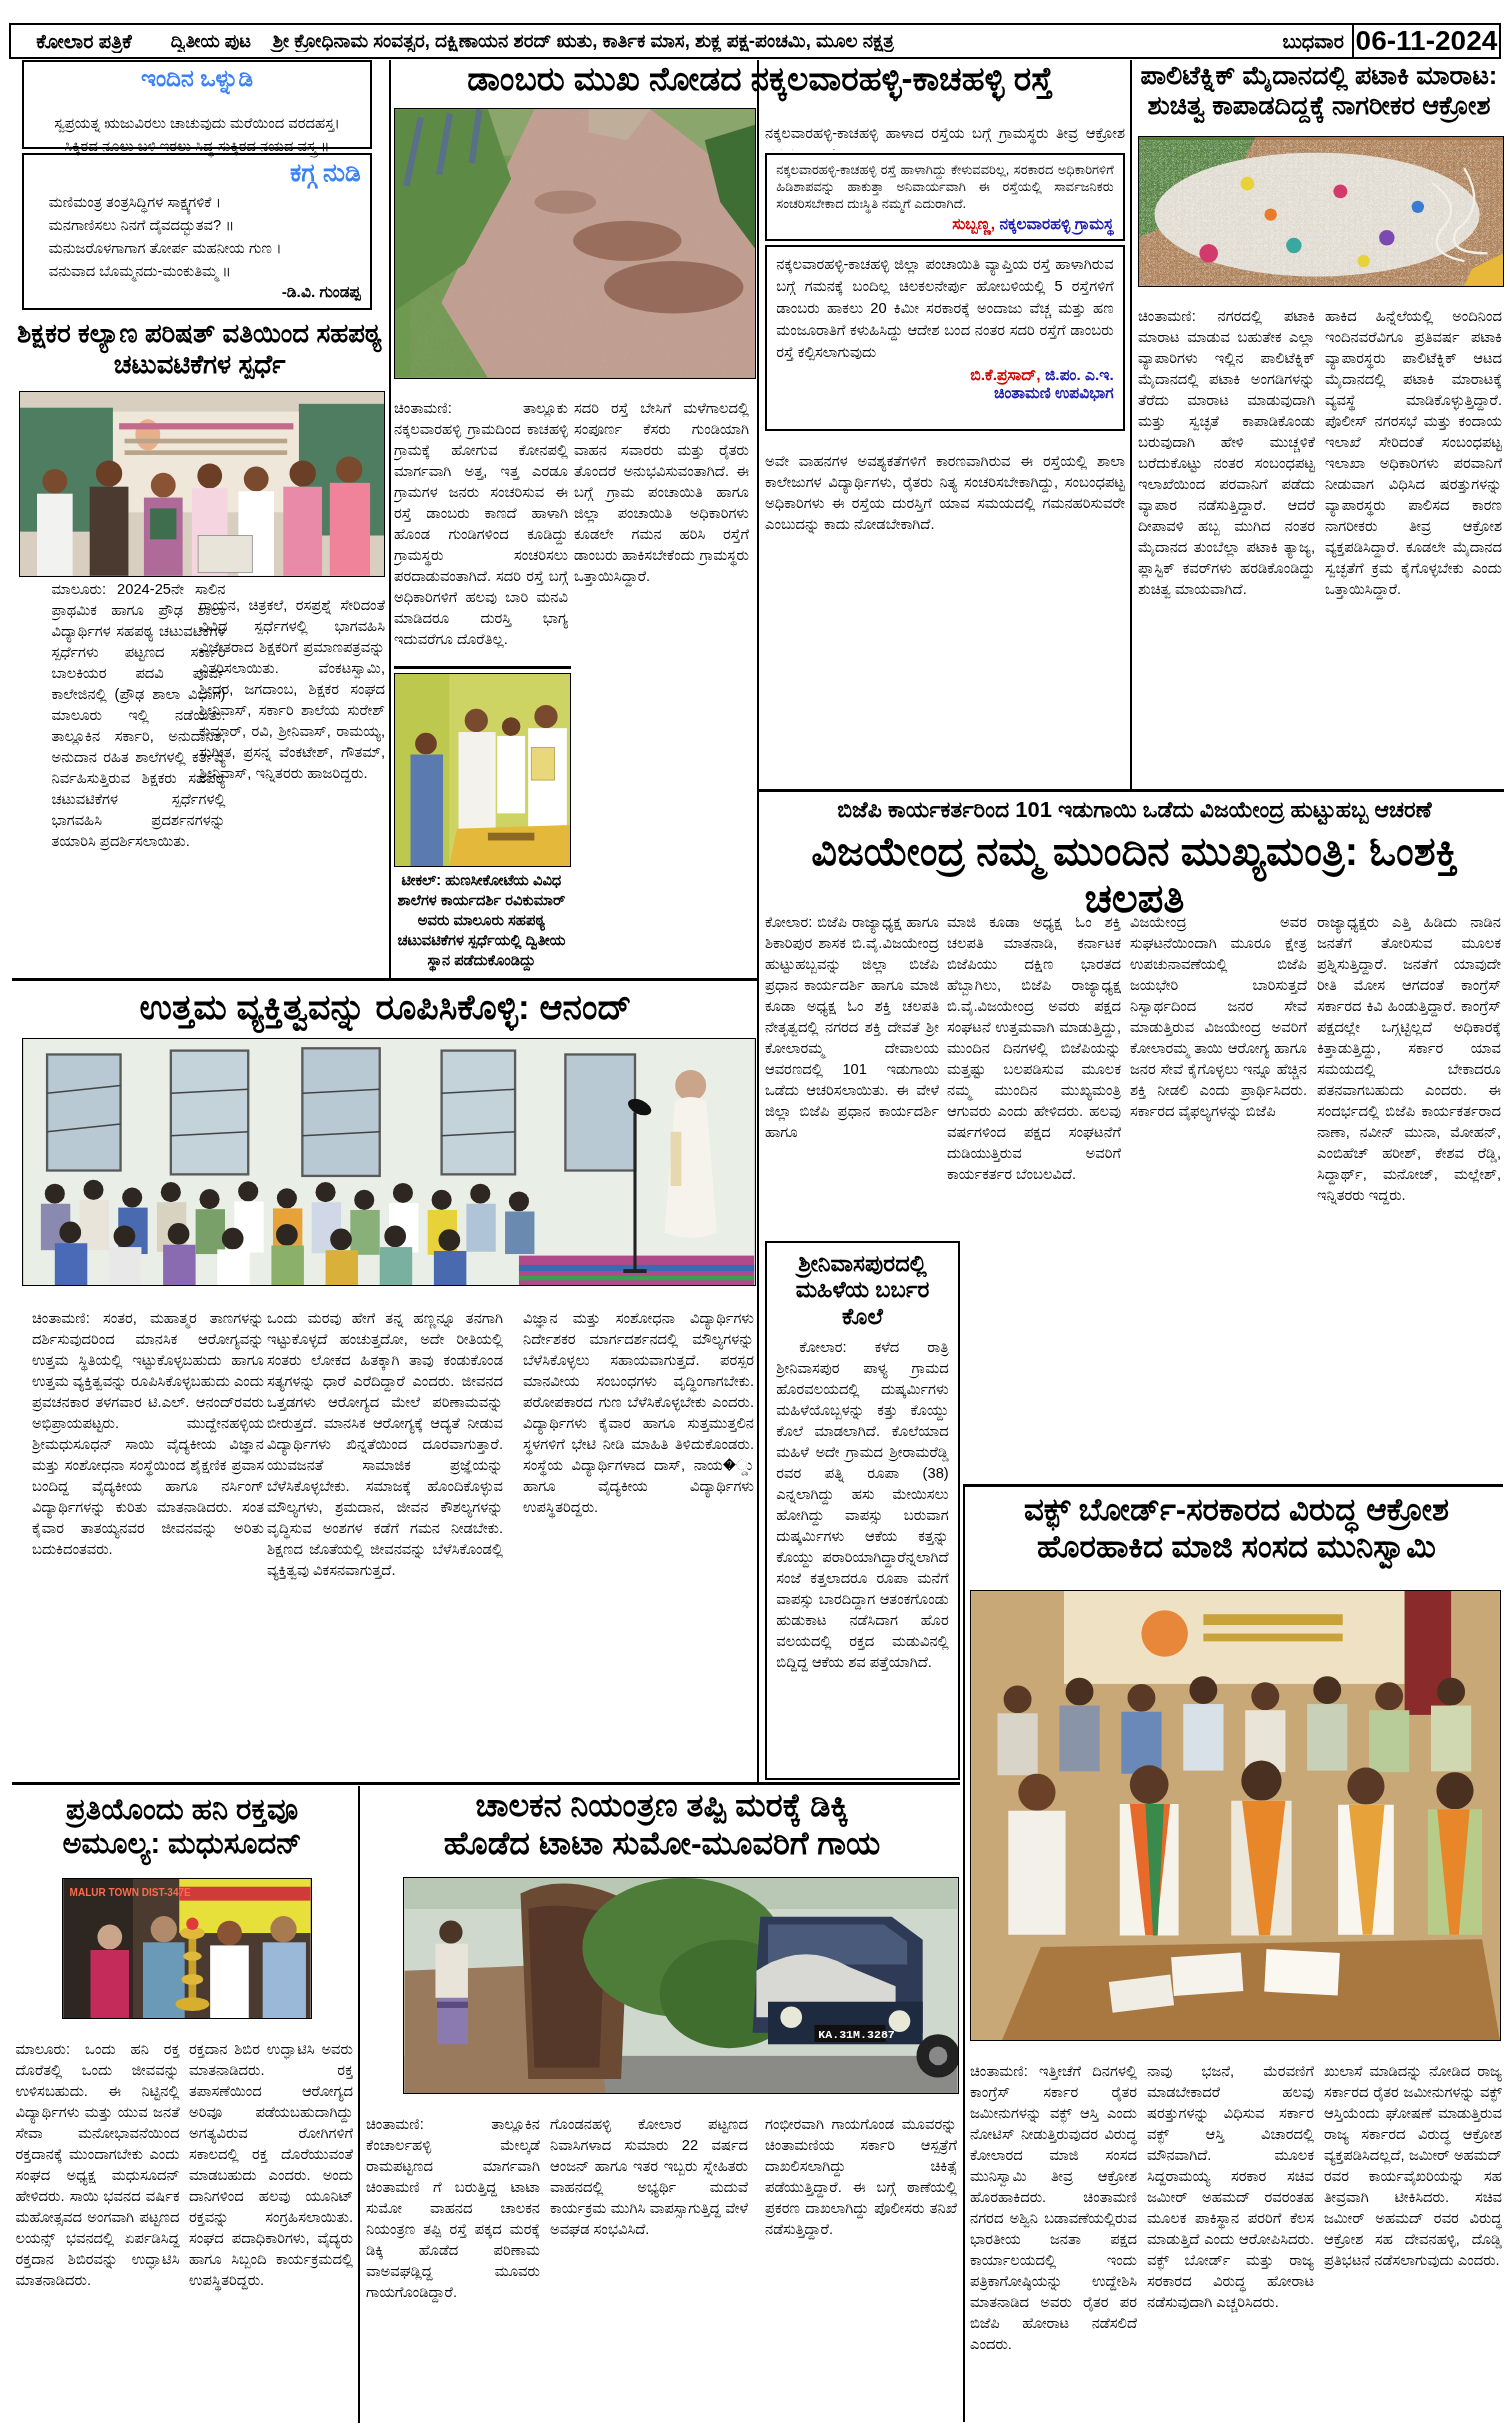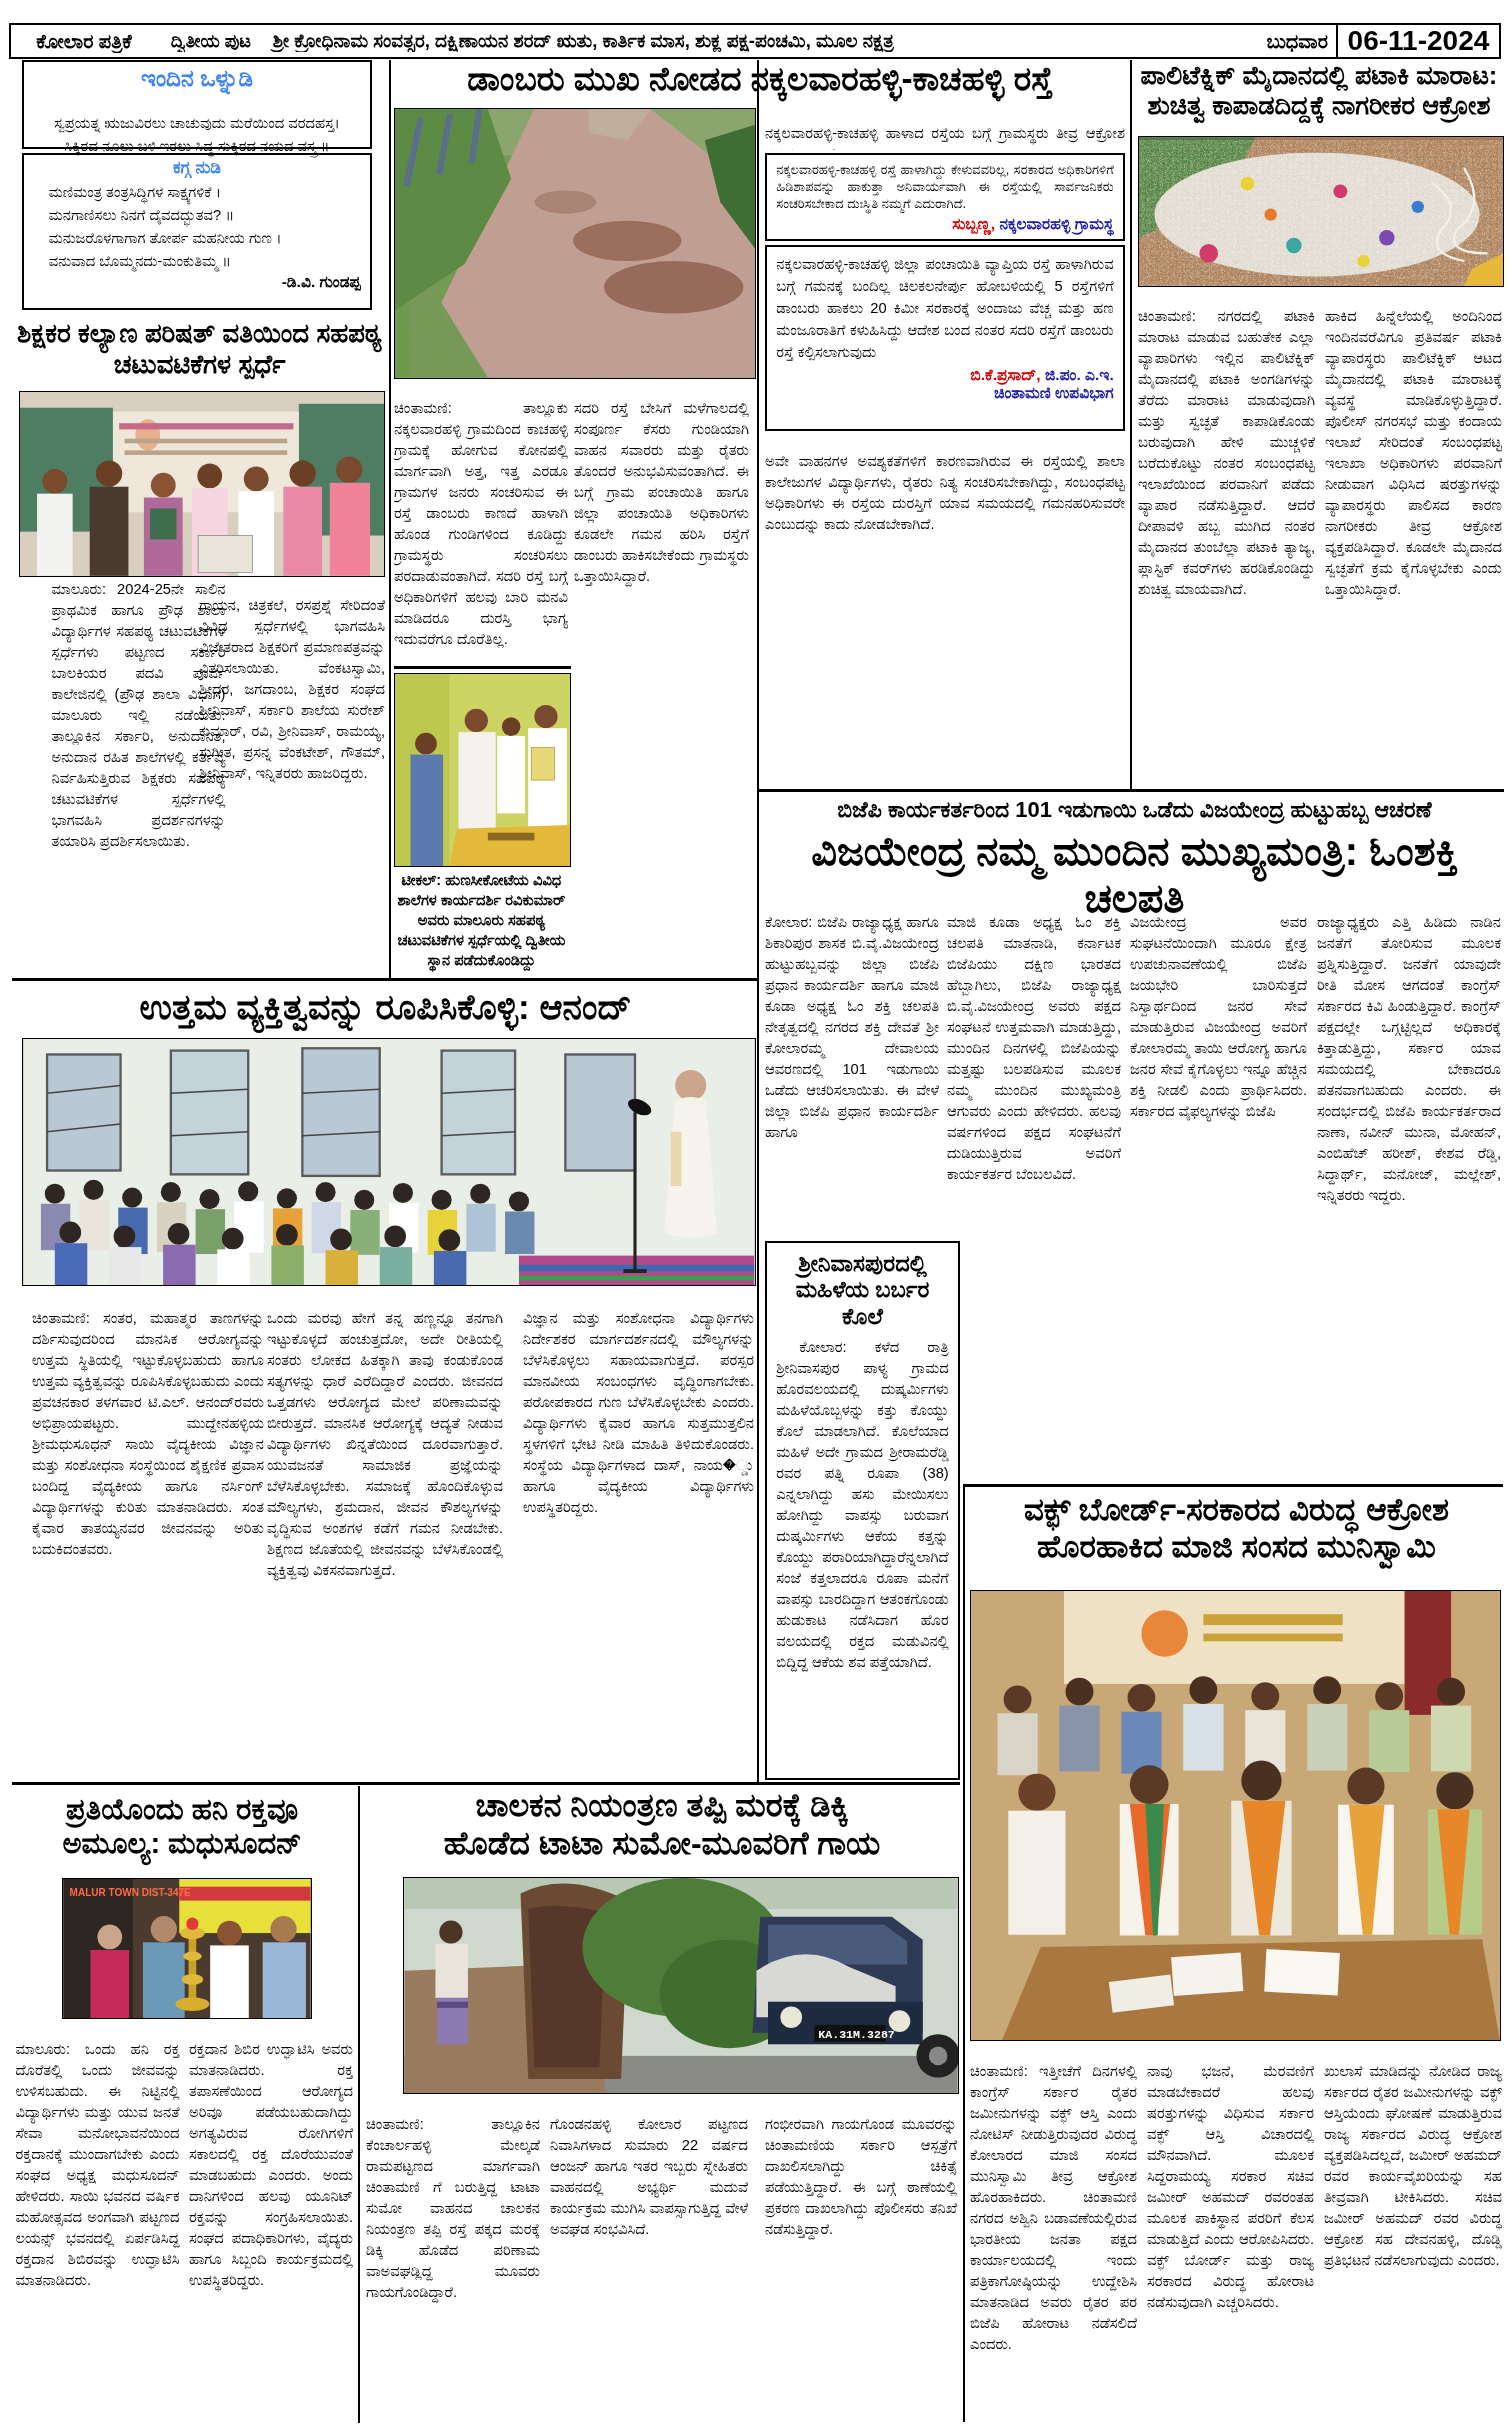--- a/index.html
+++ b/index.html
@@ -14,21 +14,21 @@
   .capt{font-weight:bold;font-size:14.7px;line-height:20px;text-align:justify;overflow:hidden;}
   .qbox{position:absolute;border:2.3px solid #000;padding:6.2px 9.3px;box-sizing:border-box;overflow:hidden;}
   .qbox .qt{font-size:14.7px;line-height:22px;text-align:justify;}
   .qsig{text-align:right;font-size:15.5px;font-weight:bold;margin-top:3.1px;}
   .qname{color:#d40000;}
   .qrole{color:#1a1aae;}
   .pinkttl{color:#3b82f6;font-weight:bold;text-align:center;}
   .vbox{border:2.3px solid #000;box-sizing:border-box;}
   .hdrbar{position:absolute;left:9.3px;top:23px;width:1492px;height:36px;border:2.3px solid #000;box-sizing:border-box;background:#fff;display:flex;align-items:center;}
   .hdrbar .cell{white-space:nowrap;overflow:hidden;}
-  .datecell{border-left:2.3px solid #000;height:100%;display:flex;align-items:center;padding:0 10px;}
+  .datecell{border-left:2.3px solid #000;height:100%;display:flex;align-items:center;padding:0 2px;}
   .kicker{font-weight:bold;text-align:center;}
   .sig-line{text-align:right;font-weight:bold;}
 </style>
 </head>
 <body>
 
 <div class="hdrbar">
   <div class="cell" style="font-weight:bold;font-size:19.4px;padding:0 25px;">ಕೋಲಾರ ಪತ್ರಿಕೆ</div>
   <div class="cell" style="font-weight:bold;font-size:18px;padding:0 14px;">ದ್ವಿತೀಯ ಪುಟ</div>
   <div class="cell" style="font-weight:bold;font-size:18.6px;padding:0 7.7px;flex:1;">ಶ್ರೀ ಕ್ರೋಧಿನಾಮ ಸಂವತ್ಸರ, ದಕ್ಷಿಣಾಯನ ಶರದ್ ಋತು, ಕಾರ್ತಿಕ ಮಾಸ, ಶುಕ್ಲ ಪಕ್ಷ-ಪಂಚಮಿ, ಮೂಲ ನಕ್ಷತ್ರ</div>
@@ -47,21 +47,21 @@
 <div class="hrule" style="left:963px;top:1484px;width:540px;"></div>
 <div class="hrule" style="left:394px;top:666px;width:177px;"></div>
 
 <div class="abs vbox" style="left:22px;top:60px;width:350px;height:89px;padding:3.1px 7.7px;">
   <div class="pinkttl" style="font-size:23px;">ಇಂದಿನ ಒಳ್ನುಡಿ</div>
   <div style="font-size:14.7px;line-height:22.5px;text-align:center;margin-top:20px;">ಸ್ವಪ್ರಯತ್ನ ಋಜುವಿರಲು ಚಾಚುವುದು ಮರೆಯಿಂದ ವರದಹಸ್ತ।</div>
   <div style="font-size:14.7px;line-height:22.5px;text-align:center;">ಸಿಕ್ಕಿರದ ನೂಲು ಬಳಿ ಇರಲು ಸಿದ್ಧ ಸುಕ್ಕಿರದ ನಯದ ವಸ್ತ್ರ ॥</div>
 </div>
 
 <div class="abs vbox" style="left:22px;top:153px;width:350px;height:157px;padding:3.1px 9.3px;">
-  <div class="pinkttl" style="font-size:17px;">ಕಗ್ಗ ನುಡಿ</div>
+  <div class="pinkttl" style="font-size:25px;text-align:right;">ಕಗ್ಗ ನುಡಿ</div>
   <div style="font-size:14.7px;line-height:23px;margin-top:3.1px;padding-left:15.5px;">ಮಣಿಮಂತ್ರ ತಂತ್ರಸಿದ್ಧಿಗಳ ಸಾಕ್ಷ್ಯಗಳಿಕೆ ।</div>
   <div style="font-size:14.7px;line-height:23px;padding-left:15.5px;">ಮನಗಾಣಿಸಲು ನಿನಗೆ ದೈವದದ್ಭುತವ? ॥</div>
   <div style="font-size:14.7px;line-height:23px;padding-left:15.5px;">ಮನುಜರೊಳಗಾಗಾಗ ತೋರ್ಪ ಮಹನೀಯ ಗುಣ ।</div>
   <div style="font-size:14.7px;line-height:23px;padding-left:15.5px;">ವನುವಾದ ಬೊಮ್ಮನದು-ಮಂಕುತಿಮ್ಮ ॥</div>
   <div class="sig-line" style="font-size:15.5px;">-ಡಿ.ವಿ. ಗುಂಡಪ್ಪ</div>
 </div>
 
 <div class="abs headline" style="left:11.6px;top:318px;width:376px;font-size:26px;">ಶಿಕ್ಷಕರ ಕಲ್ಯಾಣ ಪರಿಷತ್ ವತಿಯಿಂದ ಸಹಪಠ್ಯ ಚಟುವಟಿಕೆಗಳ ಸ್ಪರ್ಧೆ</div>
 <div class="photo" style="left:19.4px;top:391px;width:364px;height:184px;">
   <svg width="364" height="184" xmlns="http://www.w3.org/2000/svg" viewBox="0 0 470 237">

